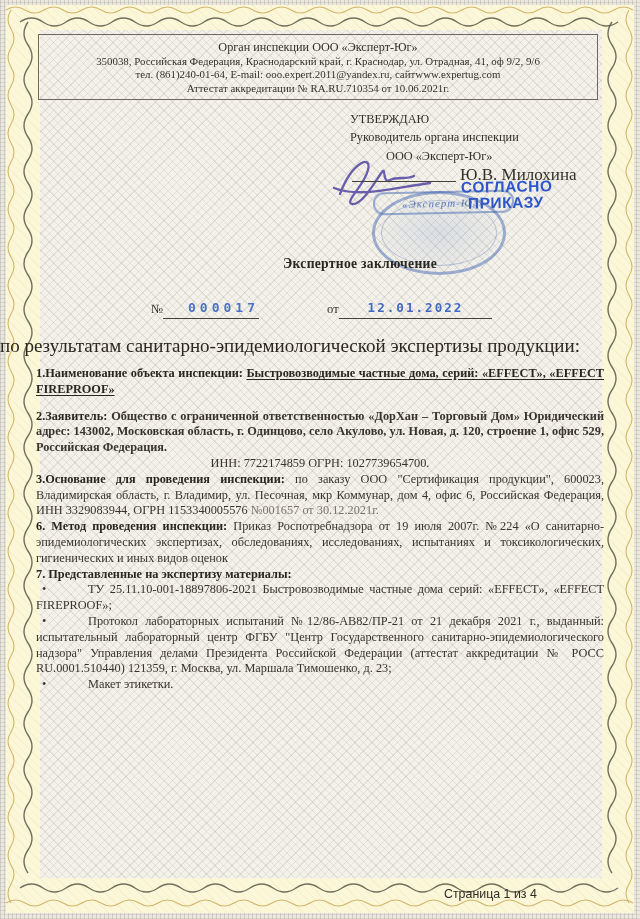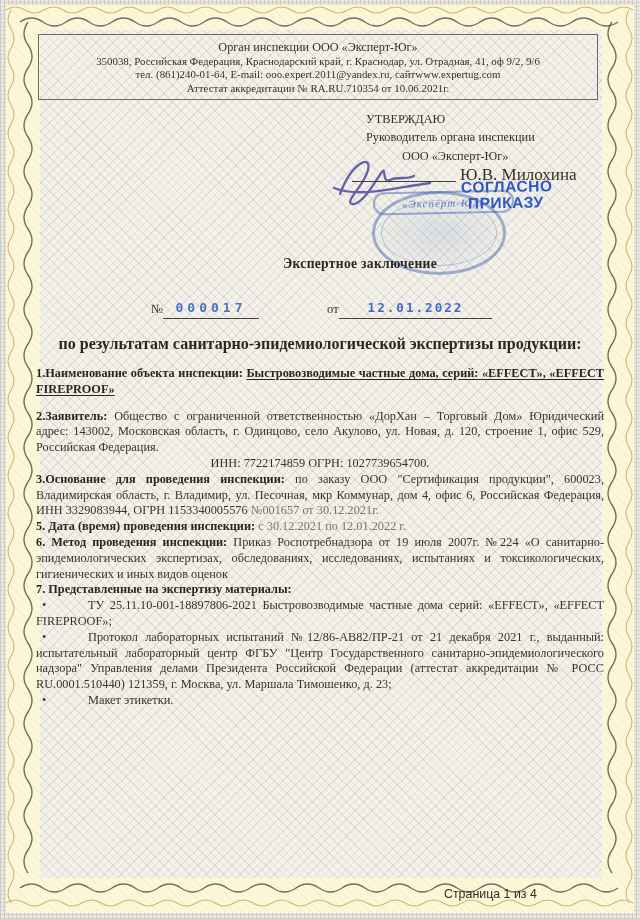--- a/index.html
+++ b/index.html
@@ -28,21 +28,21 @@
   .wave.dark{stroke:#5b574a;stroke-width:1.4;opacity:.85;}
   .wave.gold{stroke:#c8a753;stroke-width:1.1;opacity:.8;}
 
   .header-box{
     position:absolute;left:38px;top:34px;width:560px;height:66px;box-sizing:border-box;
     border:1px solid #6e695c;text-align:center;color:#34312b;padding-top:5px;
   }
   .header-box .l1{font-size:12.2px;line-height:15px;}
   .header-box .lx{font-size:10.9px;line-height:13.4px;}
 
-  .approval{position:absolute;left:366px;top:110px;width:216px;font-size:12.3px;line-height:18.4px;color:#33302a;font-family:Liberation Serif, serif;}
+  .approval{position:absolute;left:350px;top:110px;width:216px;font-size:12.3px;line-height:18.4px;color:#33302a;font-family:Liberation Serif, serif;}
   .approval .org-line{text-indent:36px;}
 
   svg.signature{position:absolute;left:330px;top:152px;}
   .sig-line{position:absolute;left:352px;top:181px;width:104px;border-top:1.2px solid #45413a;}
   .sig-name{position:absolute;left:460px;top:165px;font-size:17px;color:#333026;}
 
   .agree{
     position:absolute;font-family:"Liberation Sans",sans-serif;font-weight:bold;
     color:#2d56cb;letter-spacing:.5px;font-size:15.5px;transform:rotate(-1deg);
   }
@@ -61,29 +61,29 @@
     display:flex;align-items:center;justify-content:center;filter:blur(.4px);
   }
   .stamp-rect span{font-style:italic;font-size:11px;color:rgba(55,92,172,.85);letter-spacing:1px;filter:blur(.5px);}
 
   .doc-title{position:absolute;top:256px;left:0;width:640px;text-align:center;font-weight:bold;font-size:13.6px;letter-spacing:.3px;color:#2b2720;padding-left:40px;}
   .numrow{position:absolute;left:0;top:0;width:640px;height:0;}
   .no-label,.ot-label{position:absolute;font-size:12.6px;color:#33302a;}
   .no-label{left:151px;top:302px;}
   .ot-label{left:327px;top:302px;}
   .field{position:absolute;border-bottom:1.2px solid #44403a;text-align:center;height:20px;}
-  .field.num{left:163px;top:298px;width:96px;}
+  .field.num{left:163px;top:298px;width:96px;text-align:right;}
   .field.date{left:339px;top:298px;width:153px;}
   .stamp-digits{font-family:"DejaVu Sans Mono",monospace;font-weight:bold;font-size:13px;color:#4a72c8;letter-spacing:4px;}
   .stamp-date{font-family:"DejaVu Sans Mono",monospace;font-weight:bold;font-size:12.6px;color:#416ac6;letter-spacing:2px;}
-  .subtitle{position:absolute;top:335px;left:0;width:640px;text-align:center;font-weight:bold;font-size:16px;color:#2b2720;}
+  .subtitle{position:absolute;top:335px;left:0;width:640px;font-weight:normal;font-size:19px;color:#2b2720;}
 
   .body-text{position:absolute;left:36px;top:366px;width:568px;font-size:12.3px;line-height:15.8px;text-align:justify;color:#38342c;}
   .body-text p{margin:0;}
-  .body-text .s2{margin-top:11px;}
+  .body-text .s2{margin-top:11px;font-weight:bold;}
   .body-text b{color:#29261f;}
   .u{text-decoration:underline;text-underline-offset:2px;}
   .faint{color:#7b766b;}
   .inn-line{text-align:center;}
   .li .blt{display:inline-block;width:52px;padding-left:6px;box-sizing:border-box;}
 
   .page-footer{position:absolute;left:444px;top:887px;font-family:"Liberation Sans",sans-serif;font-size:12.4px;color:#302d26;}
 </style>
 </head>
 <body>
@@ -150,21 +150,20 @@
   <div class="body-text">
     <p class="s1"><b>1.Наименование объекта инспекции: </b><b class="u">Быстровозводимые частные дома, серий: «EFFECT», «EFFECT FIREPROOF»</b></p>
 
     <p class="s2"><b>2.Заявитель: </b><span>Общество с ограниченной ответственностью «ДорХан – Торговый Дом» Юридический адрес: 143002, Московская область, г. Одинцово, село Акулово, ул. Новая, д. 120, строение 1, офис 529, Российская Федерация.</span></p>
     <p class="inn-line">ИНН: 7722174859 ОГРН: 1027739654700.</p>
 
 
     <p><b>3.Основание для проведения инспекции: </b><span>по заказу ООО "Сертификация продукции", 600023, Владимирская область, г. Владимир, ул. Песочная, мкр Коммунар, дом 4, офис 6, Российская Федерация, ИНН 3329083944, ОГРН 1153340005576 </span><span class="faint">№001657 от 30.12.2021г.</span></p>
 
 
-    <p><b>5. Дата (время) проведения инспекции: </b><span class="faint">с 30.12.2021 по 12.01.2022 г.</span></p>
 
     <p><b>6. Метод проведения инспекции: </b><span>Приказ Роспотребнадзора от 19 июля 2007г. №224 «О санитарно-эпидемиологических экспертизах, обследованиях, исследованиях, испытаниях и токсикологических, гигиенических и иных видов оценок</span></p>
 
     <p><b>7. Представленные на экспертизу материалы:</b></p>
     <p class="li"><span class="blt">•</span><span>ТУ 25.11.10-001-18897806-2021 Быстровозводимые частные дома серий: «EFFECT», «EFFECT FIREPROOF»;</span></p>
     <p class="li"><span class="blt">•</span><span>Протокол лабораторных испытаний №12/86-АВ82/ПР-21 от 21 декабря 2021 г., выданный: испытательный лабораторный центр ФГБУ "Центр Государственного санитарно-эпидемиологического надзора" Управления делами Президента Российской Федерации (аттестат аккредитации № РОСС RU.0001.510440) 121359, г. Москва, ул. Маршала Тимошенко, д. 23;</span></p>
     <p class="li"><span class="blt">•</span><span>Макет этикетки.</span></p>
   </div>
 
   <div class="page-footer">Страница 1 из 4</div>

